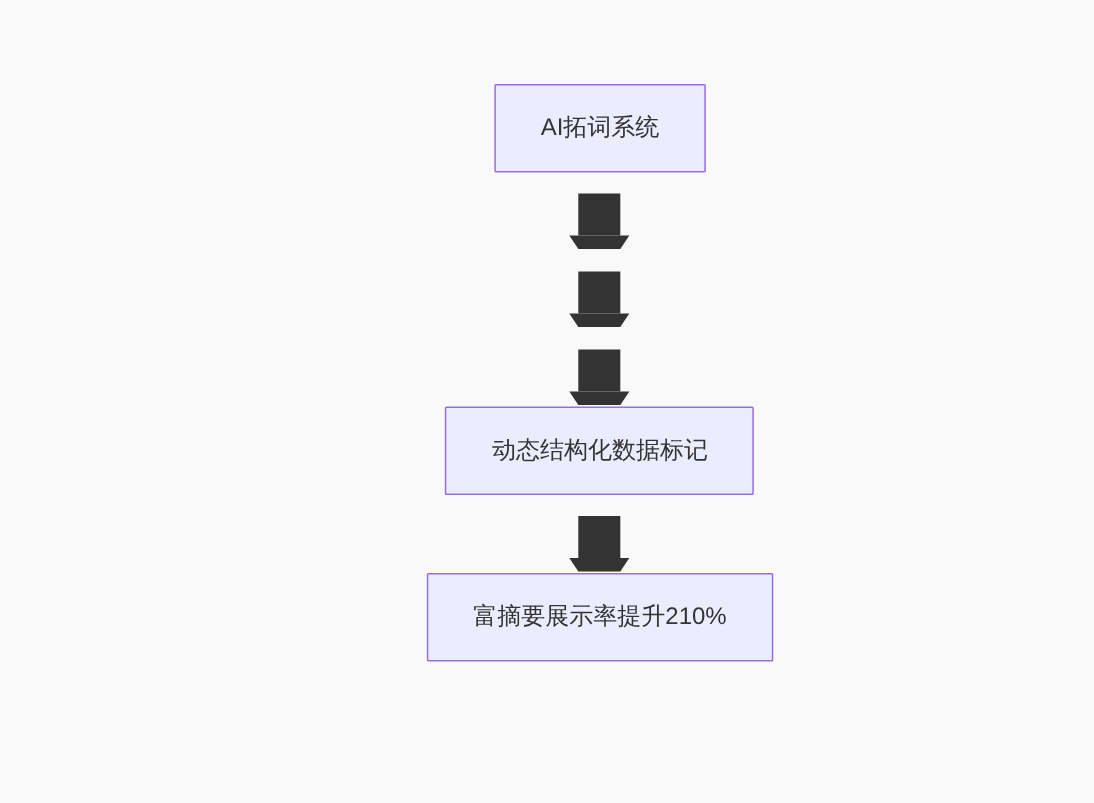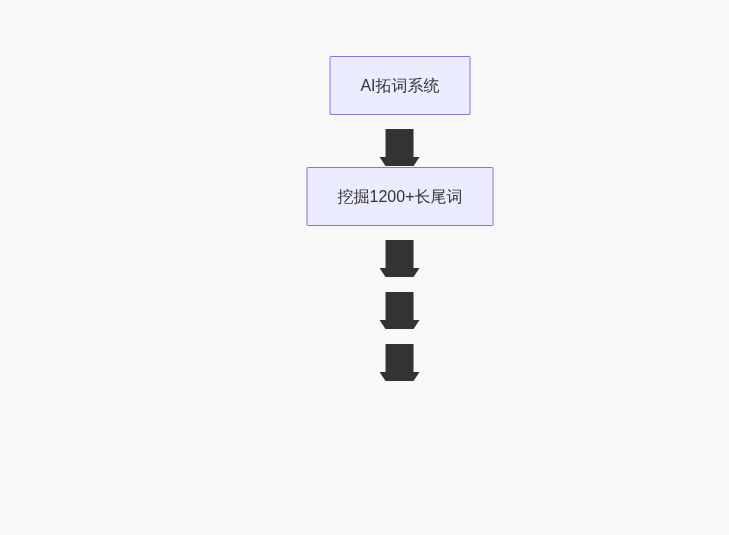--- a/index.html
+++ b/index.html
@@ -67,34 +67,35 @@
 <div class="canvas">
   <div class="flow">
 
     <div class="node">AI拓词系统</div>
 
     <div class="edge">
       <div class="shaft"></div>
       <div class="head"></div>
     </div>
 
-    <div class="node">挖掘1200+长尾词</div>
 
     <div class="edge">
       <div class="shaft"></div>
       <div class="head"></div>
     </div>
 
 
     <div class="edge">
       <div class="shaft"></div>
       <div class="head"></div>
     </div>
 
+    <div class="node">动态结构化数据标记</div>
 
     <div class="edge">
       <div class="shaft"></div>
       <div class="head"></div>
     </div>
 
+    <div class="node">富摘要展示率提升210%</div>
 
   </div>
 </div>
 
 </body></html>

